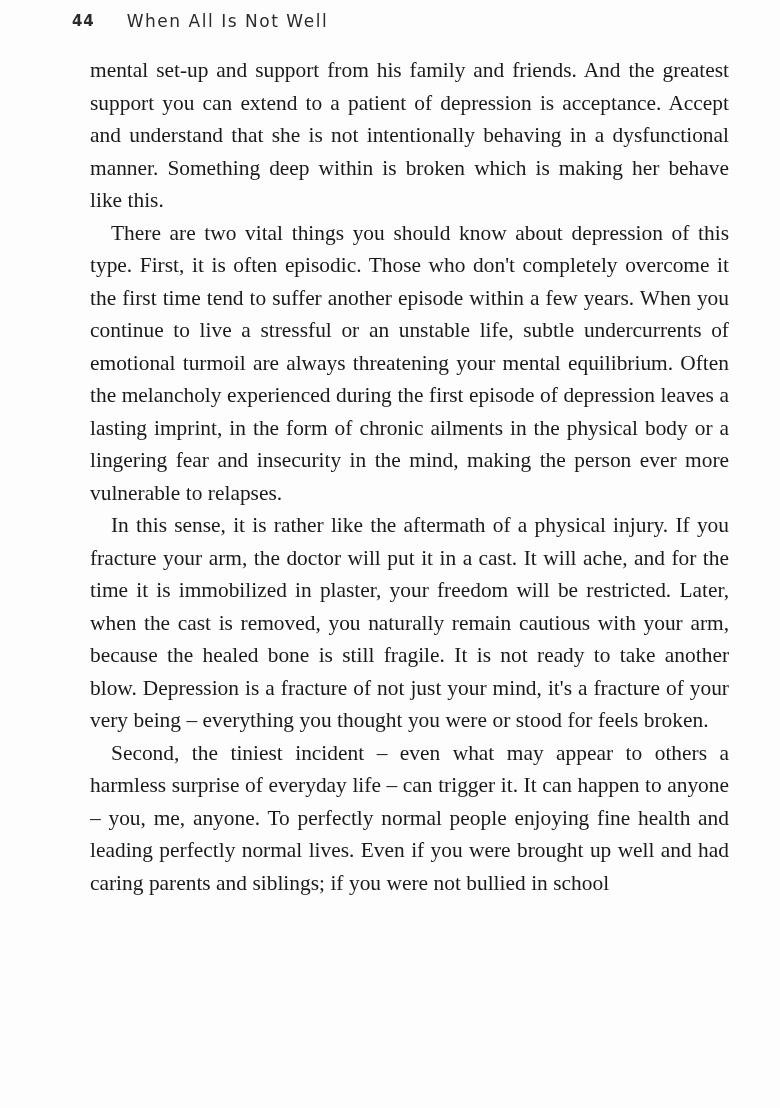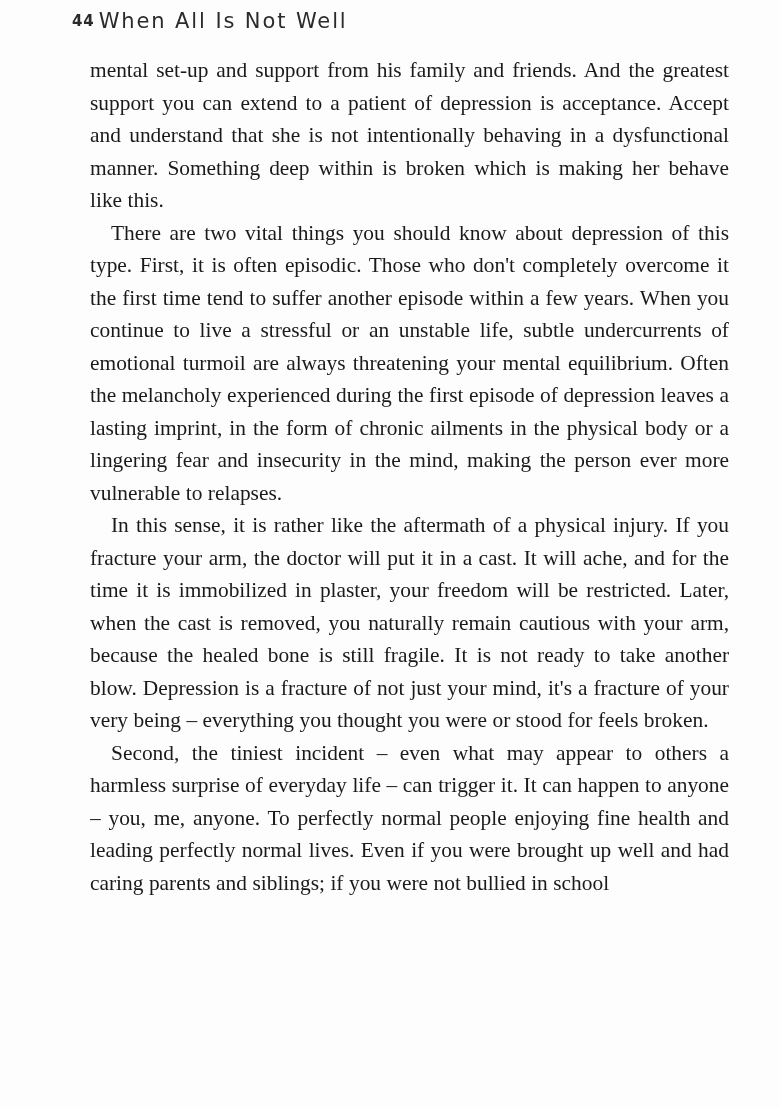--- a/index.html
+++ b/index.html
@@ -28,27 +28,27 @@
     display: flex;
     align-items: center;
     font-family: "DejaVu Sans", "Liberation Sans", sans-serif;
     font-size: 15px;
     color: #2b2b2b;
     white-space: nowrap;
   }
   .folio {
     font-weight: 700;
     letter-spacing: 0.06em;
-    margin-right: 4px;
+    margin-right: 32px;
     font-size: 15px;
   }
   .running-title {
     font-weight: 400;
     letter-spacing: 0.09em;
-    font-size: 21px;
+    font-size: 17px;
   }
 
   
   .textblock {
     position: absolute;
     top: 54px;
     left: 90px;
     width: 639px;
     height: 1054px;
     overflow: hidden;

